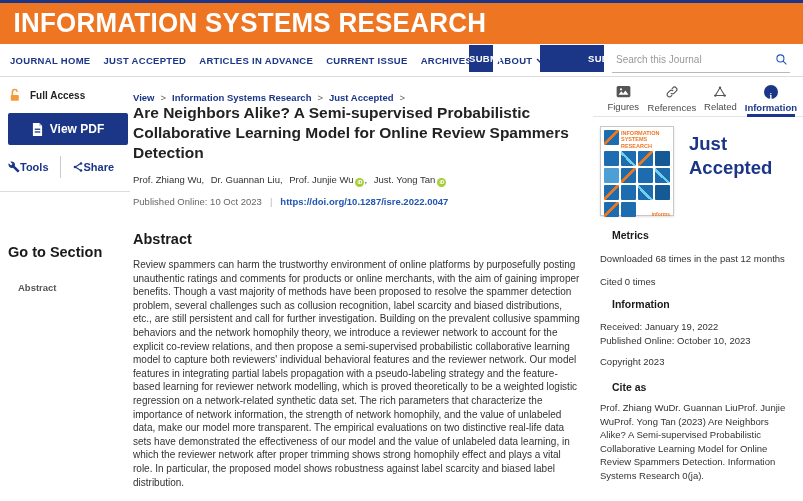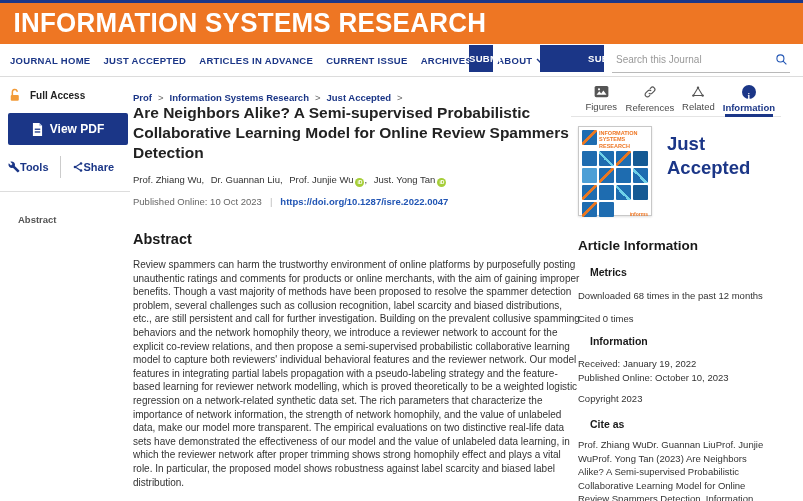--- a/index.html
+++ b/index.html
@@ -20,21 +20,21 @@
   .btn-submit { left:469px; width:24px; }
   .btn-subscribe { left:540px; width:64px;padding-left:48px; }
   .searchbox { position:absolute; left:612px; top:3px; width:178px; height:26px; border-bottom:1px solid #b9b9b9; }
   .searchbox input { width:150px; height:24px; border:none; outline:none; font-family:inherit; font-size:10px; color:#555; padding-left:4px; }
   .searchbox input::placeholder { color:#999; }
   .search-ic { position:absolute; right:2px; top:6px; }
 
   
   .left  { position:absolute; left:0; top:77px; width:130px; height:424px; }
   .center{ position:absolute; left:133px; top:77px; width:447px; height:424px; }
-  .right { position:absolute; left:571px; top:77px; width:210px; height:424px; }
+  .right { position:absolute; left:593px; top:77px; width:210px; height:424px; }
 
   
   .access-row { display:flex; align-items:center; gap:9px; margin:11px 0 0 8px; }
   .access-row .txt { font-size:10px; font-weight:bold; color:#222; }
   .viewpdf { margin:10px 0 0 8px; width:120px; height:32px; background:#1B3687; border:none; border-radius:2px; color:#fff; font-family:inherit; font-size:12px; font-weight:bold; display:flex; align-items:center; justify-content:center; gap:7px; cursor:pointer; }
   .tools-share { display:flex; align-items:center; margin:9px 0 0 8px; height:26px; }
   .ts-btn { display:flex; align-items:center; color:#1B3687; font-size:11px; font-weight:bold; cursor:pointer; background:none; border:none; font-family:inherit; }
   .ts-div { width:1px; height:22px; background:#ccc; margin:0 11px; }
   .side-hr { border:none; border-top:1px solid #ddd; margin-top:11px; }
   .goto-h { font-size:14.5px; font-weight:bold; color:#1a1a1a; margin:52px 0 0 8px; }
@@ -167,26 +167,27 @@
         <svg width="12" height="12" viewBox="0 0 24 24" fill="none" stroke="#1B3687" stroke-width="2.4">
             <circle cx="18" cy="5" r="2.6" fill="#1B3687" stroke="none"></circle>
             <circle cx="6" cy="12" r="2.6" fill="#1B3687" stroke="none"></circle>
             <circle cx="18" cy="19" r="2.6" fill="#1B3687" stroke="none"></circle>
             <path d="M8.2 10.8l7.6-4.6M8.2 13.2l7.6 4.6"></path>
           </svg>
         <span>Share</span>
       </button>
     </div>
     <hr class="side-hr">
+    <div class="goto-h">Go to Section</div>
     <div class="goto-item">Abstract</div>
   </aside>
 
   <main class="center">
     <div class="breadcrumb">
-      <span class="crumb">Prof</span>
+      <span class="crumb">View</span>
       <span class="bc-sep">&gt;</span>
       <span class="crumb">Information Systems Research</span>
       <span class="bc-sep">&gt;</span>
       <span class="crumb">Just Accepted</span>
       <span class="bc-sep">&gt;</span>
     </div>
 
     <h2 class="art-title">Are Neighbors Alike? A Semi-supervised Probabilistic Collaborative Learning Model for Online Review Spammers Detection</h2>
 
     <div class="authors">
@@ -259,21 +260,20 @@
           <div class="tile dk"></div>
           <div class="tile ac"></div>
           <div class="tile"></div>
           <div class="tile none"></div>
           <span class="cover-pub">informs</span>
         </div>
       </div>
       <div class="badge">Just Accepted</div>
     </div>
 
-    <div class="ai-h">Article Information</div>
     <div class="sub-h">Metrics</div>
     <div class="ai-txt">Downloaded 68 times in the past 12 months</div>
     <div class="ai-txt">Cited 0 times</div>
     <div class="sub-h" style="margin-top:11px">Information</div>
     <div class="ai-txt" style="margin-top:11px">Received: January 19, 2022</div>
     <div class="ai-txt tight">Published Online: October 10, 2023</div>
     <div class="ai-txt" style="margin-top:10px">Copyright 2023</div>
     <div class="sub-h" style="margin-top:14px">Cite as</div>
     <p class="citation">Prof. Zhiang WuDr. Guannan LiuProf. Junjie WuProf. Yong Tan (2023) Are Neighbors Alike? A Semi-supervised Probabilistic Collaborative Learning Model for Online Review Spammers Detection. Information Systems Research 0(ja).</p>
   </aside>

